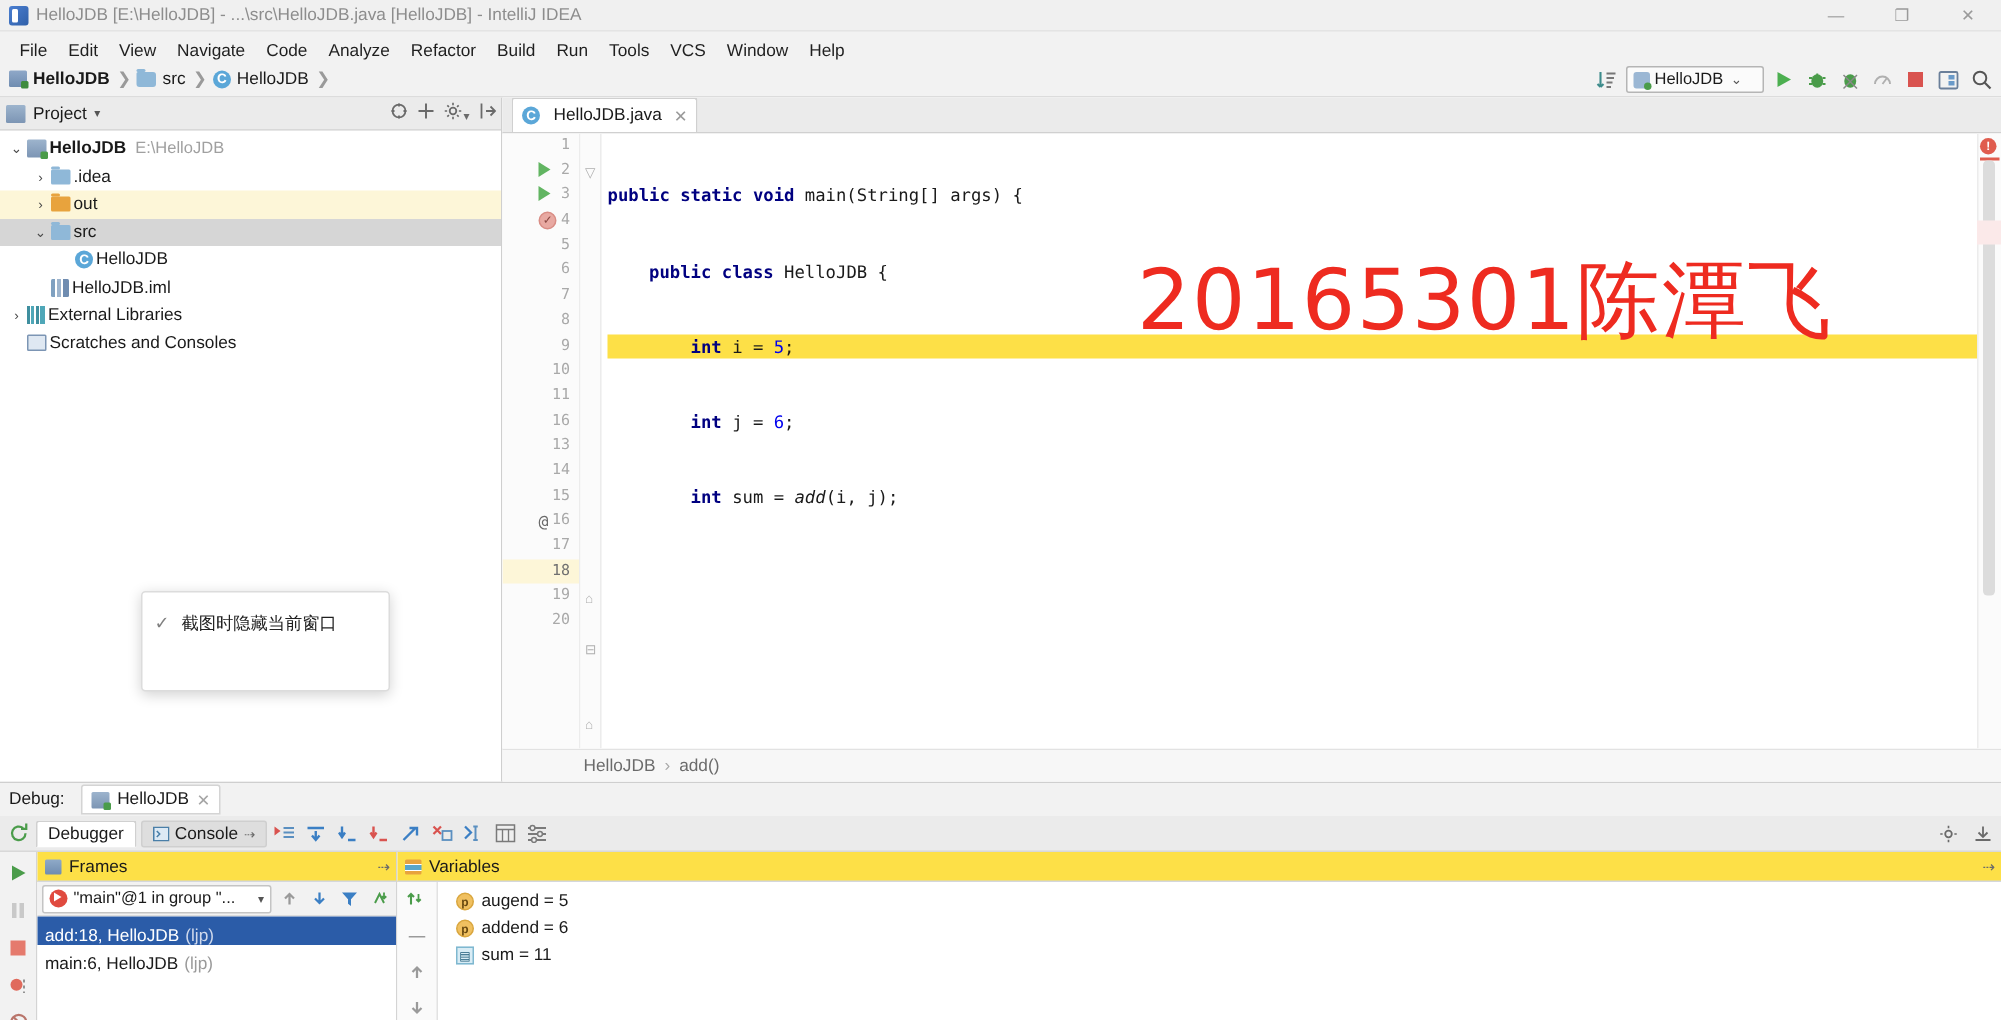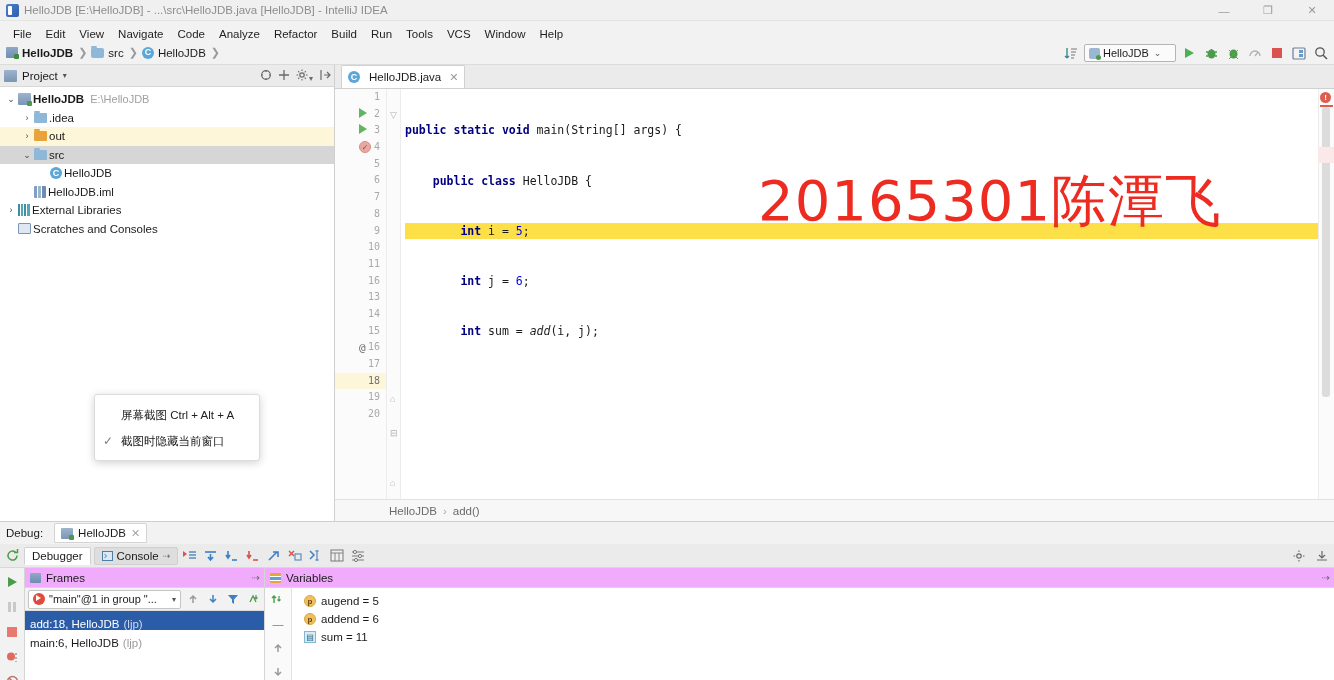--- a/index.html
+++ b/index.html
@@ -192,21 +192,21 @@
   .dicon { width:17px;height:17px;display:flex;align-items:center;justify-content:center;cursor:pointer;}
   .dbgright { position:absolute; right:4px; display:flex; gap:5px; align-items:center;}
   .dbgcontent { flex:1; display:flex; }
   .dbgleftbar {
     width:25px; background:#f2f2f2; border-right:1px solid #d4d4d4; flex:none;
     display:flex; flex-direction:column; align-items:center; gap:8px; padding-top:5px;
   }
   .dbgleftbar .li { width:17px;height:17px;display:flex;align-items:center;justify-content:center;cursor:pointer;}
   .framescol { width:240px; border-right:1px solid #d4d4d4; display:flex; flex-direction:column; background:#fff;}
   .subhdr {
-    height:20px; background:#f0abfc; display:flex; align-items:center; gap:5px;
+    height:20px; background:#fde047; display:flex; align-items:center; gap:5px;
     padding-left:5px; font-size:11.5px; position:relative; border-bottom:1px solid #d4d7dc;
   }
   .subhdr .hidebtn { position:absolute; right:4px; color:#6a6a6a; font-size:10px;}
   .ic-frames{width:11px;height:10px;background:linear-gradient(180deg,#8faac8,#6f8cb0);border-radius:1px;}
   .ic-vars{width:11px;height:10px;background:
     linear-gradient(180deg,#e8a33d 0 3px,#fff 3px 4px,#5aa5c9 4px 7px,#fff 7px 8px,#e8a33d 8px 10px);border-radius:1px;}
   .threadbar { height:23px; display:flex; align-items:center; gap:3px; padding:0 3px; background:#f2f2f2; border-bottom:1px solid #dcdcdc;}
   .threadsel {
     flex:1; height:19px; background:#fff; border:1px solid #c4c4c4; border-radius:2px;
     display:flex; align-items:center; gap:4px; padding:0 4px; font-size:11px;
@@ -490,24 +490,20 @@
       <div class="breadcrumbbar">
         <span>HelloJDB</span>
         <span class="sep">›</span>
         <span>add()</span>
       </div>
     </div>
   </div>
 
   <div class="popup">
     <div class="pitem">
-      <span class="chk"></span>
-      <span>屏幕截图 Ctrl + Alt + A</span>
-    </div>
-    <div class="pitem">
       <span class="chk">✓</span>
       <span>截图时隐藏当前窗口</span>
     </div>
   </div>
 
   <div class="debugpanel">
     <div class="dbghdr">
       <span>Debug:</span>
       <div class="dbgtab">
         <div class="ic-dbg"></div>

